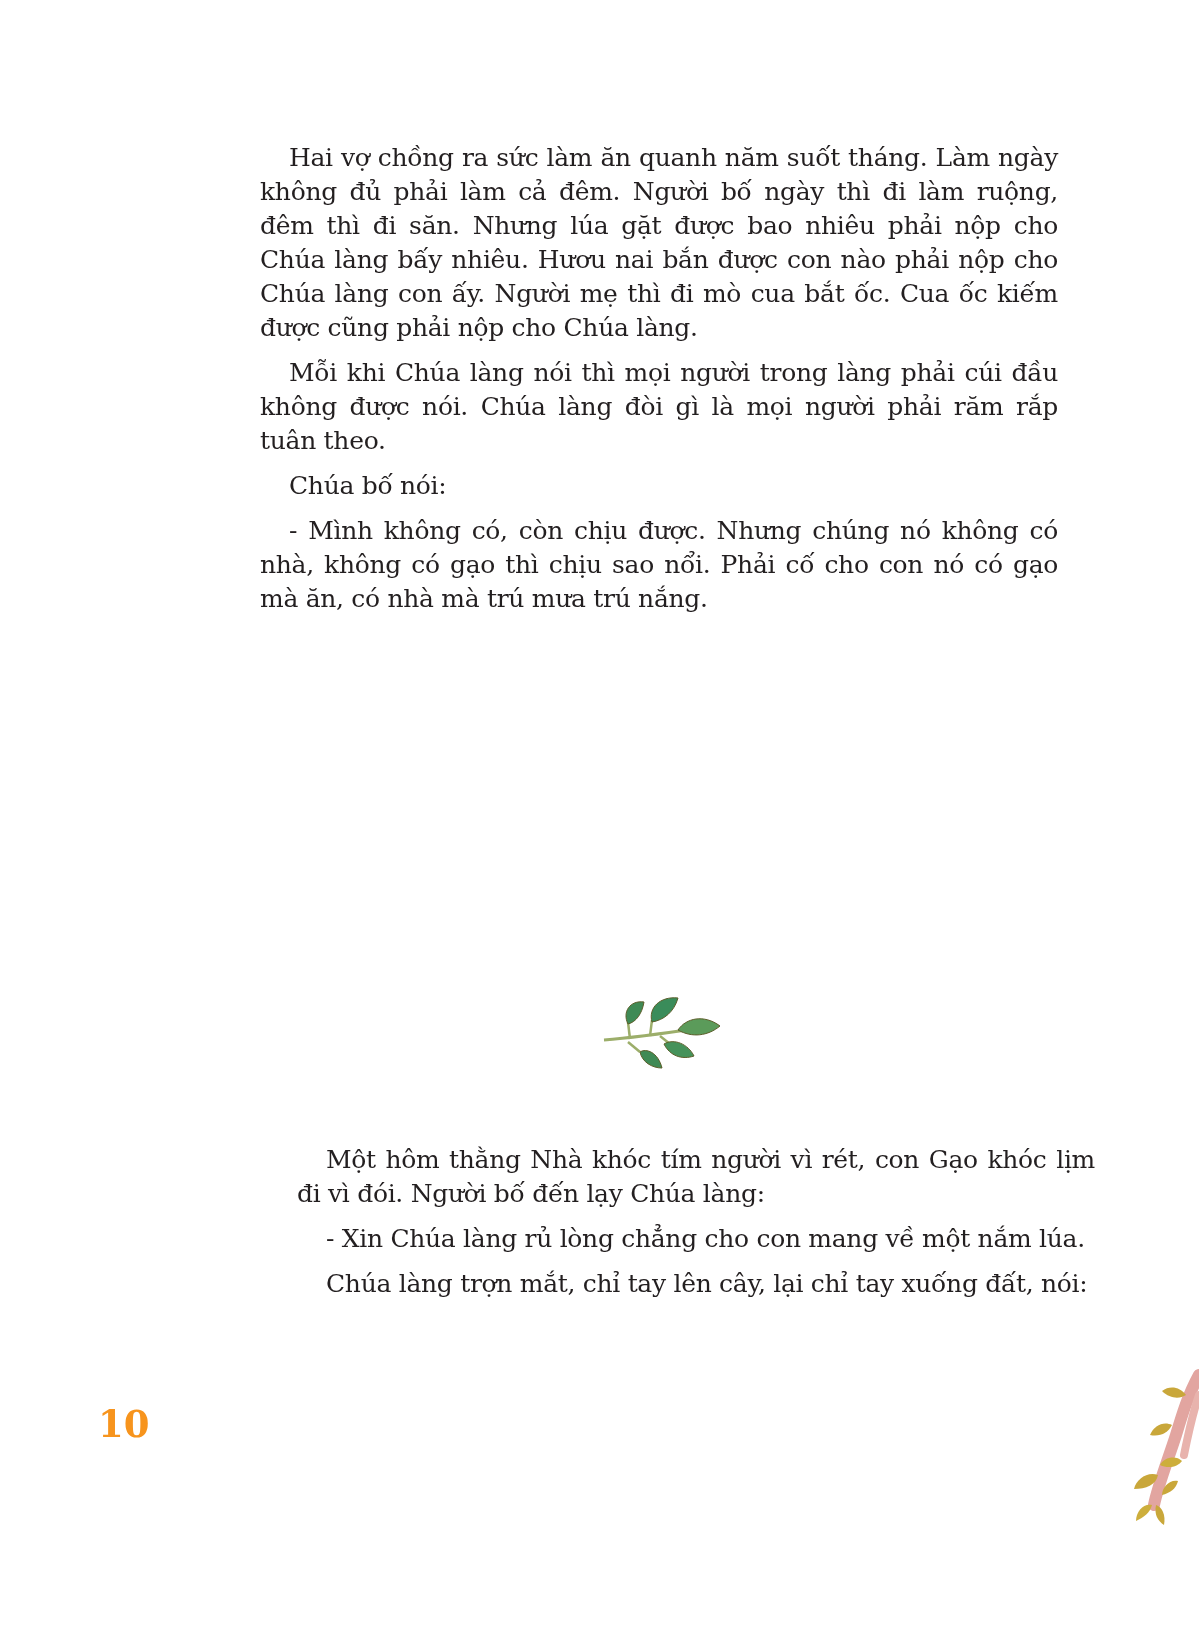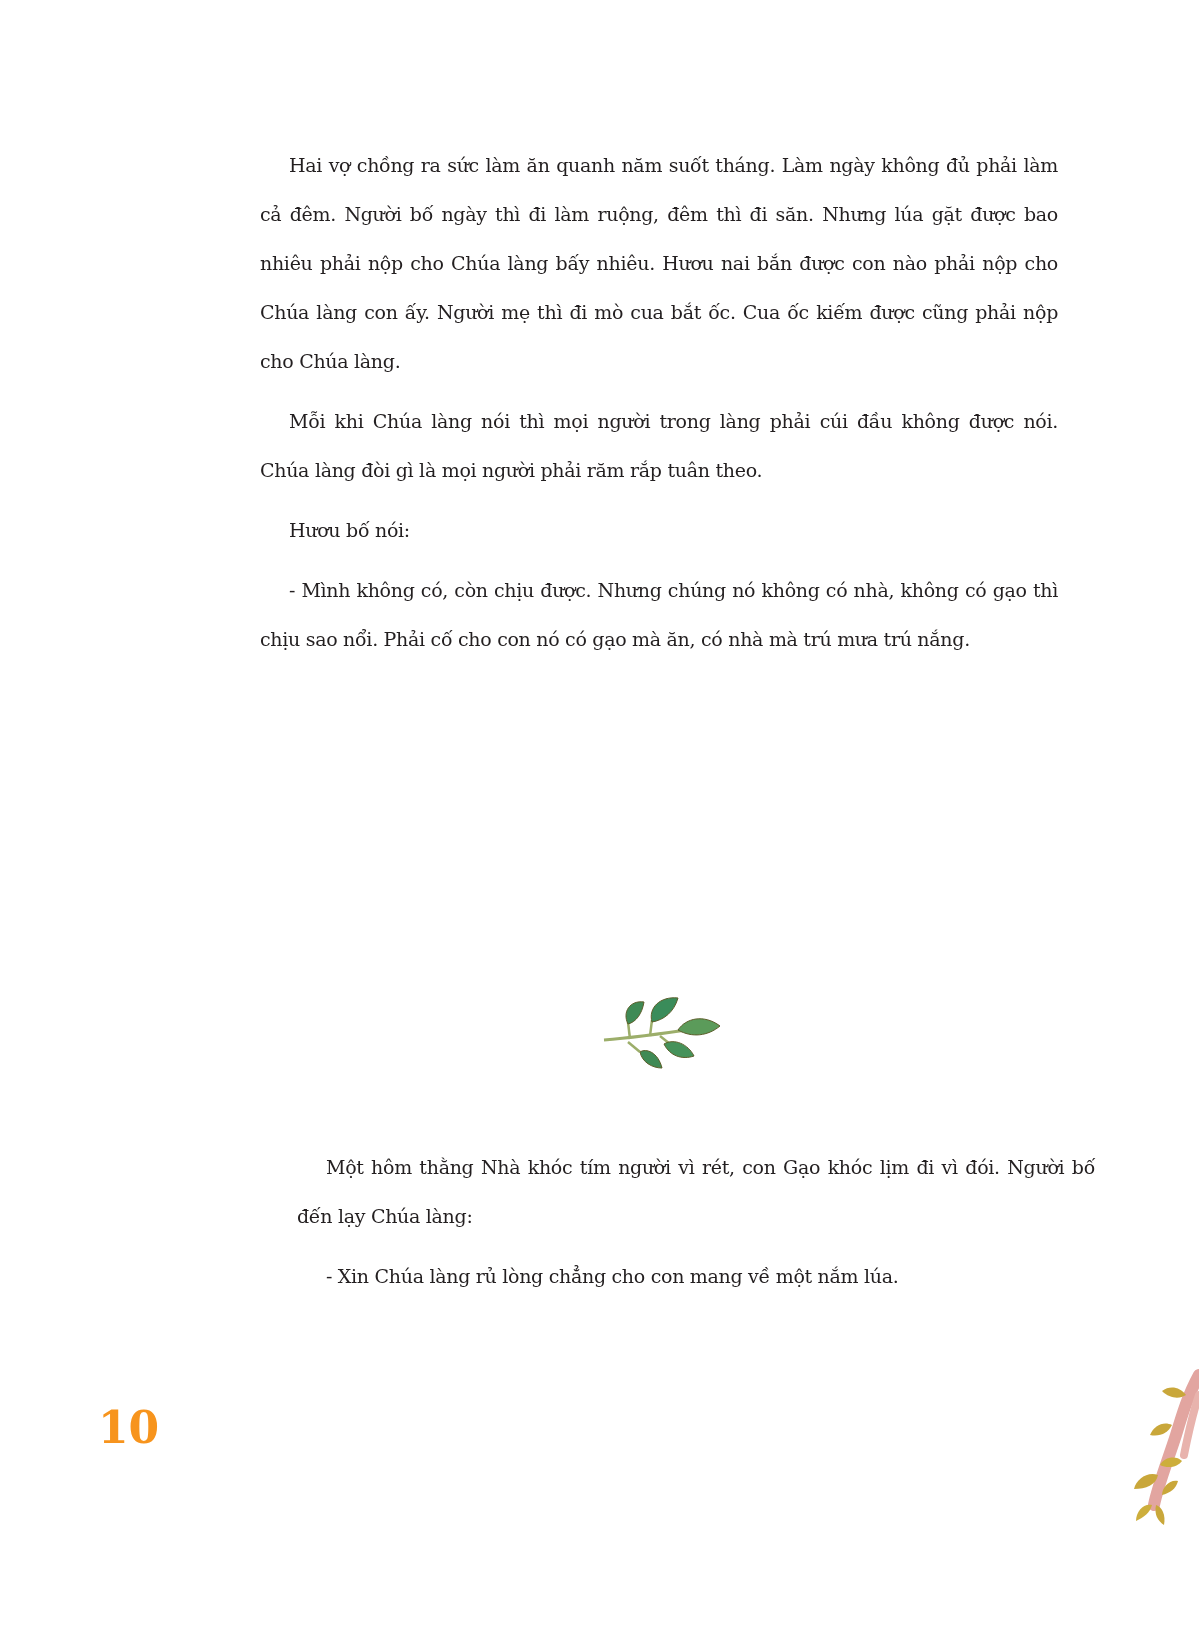--- a/index.html
+++ b/index.html
@@ -2,40 +2,40 @@
 <html><head>
 <meta charset="utf-8">
 <style>
   html, body { margin: 0; padding: 0; }
   body {
     width: 1199px; height: 1630px; background: #ffffff; position: relative; overflow: hidden;
     font-family: "DejaVu Serif", "Liberation Serif", serif; color: #231f20;
   }
   .column {
     position: absolute; left: 260px; width: 798px;
-    font-size: 19px; line-height: 49px; text-align: justify;
+    font-size: 25px; line-height: 34px; text-align: justify;
     letter-spacing: -0.3px;
   }
   .column p { margin: 0 0 11px 0; text-indent: 29px; }
   #section-1 { top: 141px; }
   #section-2 { top: 1143px; margin-left: 37px; }
   .page-number {
     position: absolute; left: 98px; top: 1402px;
-    font-family: "DejaVu Serif", serif; font-weight: bold; font-size: 44px; color: #f7941d;
+    font-family: "DejaVu Serif", serif; font-weight: bold; font-size: 37px; color: #f7941d;
   }
   .leaf-ornament { position: absolute; left: 600px; top: 990px; width: 124px; height: 84px; }
   .corner-branch { position: absolute; left: 1118px; top: 1365px; width: 81px; height: 160px; }
 </style>
 </head>
 <body>
 
 <div class="column" id="section-1">
   <p>Hai vợ chồng ra sức làm ăn quanh năm suốt tháng. Làm ngày không đủ phải làm cả đêm. Người bố ngày thì đi làm ruộng, đêm thì đi săn. Nhưng lúa gặt được bao nhiêu phải nộp cho Chúa làng bấy nhiêu. Hươu nai bắn được con nào phải nộp cho Chúa làng con ấy. Người mẹ thì đi mò cua bắt ốc. Cua ốc kiếm được cũng phải nộp cho Chúa làng.</p>
   <p>Mỗi khi Chúa làng nói thì mọi người trong làng phải cúi đầu không được nói. Chúa làng đòi gì là mọi người phải răm rắp tuân theo.</p>
-  <p>Hươu bố nói:</p>
+  <p>Chúa bố nói:</p>
   <p>- Mình không có, còn chịu được. Nhưng chúng nó không có nhà, không có gạo thì chịu sao nổi. Phải cố cho con nó có gạo mà ăn, có nhà mà trú mưa trú nắng.</p>
 </div>
 
 <div class="leaf-ornament">
   <svg width="124" height="84" viewBox="0 0 124 84">
     <path d="M4 50 C30 48 60 44 100 38" stroke="#9cae6a" stroke-width="3" fill="none"></path>
     <path d="M30 49 L28 32" stroke="#9cae6a" stroke-width="2.5" fill="none"></path>
     <path d="M50 46 L52 30" stroke="#9cae6a" stroke-width="2.5" fill="none"></path>
     <path d="M28 52 L40 62" stroke="#9cae6a" stroke-width="2.5" fill="none"></path>
     <path d="M60 46 L70 54" stroke="#9cae6a" stroke-width="2.5" fill="none"></path>
@@ -43,20 +43,21 @@
     <path d="M52 32 C48 18 60 6 78 8 C74 22 64 30 52 32 Z" fill="#3a8c5a" stroke="#5c5e2a" stroke-width="1"></path>
     <path d="M78 40 C86 28 104 24 120 36 C108 46 92 48 78 40 Z" fill="#5b9b5a" stroke="#5c5e2a" stroke-width="1"></path>
     <path d="M40 62 C46 58 58 62 62 78 C52 78 42 72 40 62 Z" fill="#3f8a55" stroke="#5c5e2a" stroke-width="1"></path>
     <path d="M64 54 C74 48 88 54 94 66 C82 70 70 66 64 54 Z" fill="#45925a" stroke="#5c5e2a" stroke-width="1"></path>
   </svg>
 </div>
 
 <div class="column" id="section-2">
   <p>Một hôm thằng Nhà khóc tím người vì rét, con Gạo khóc lịm đi vì đói. Người bố đến lạy Chúa làng:</p>
   <p>- Xin Chúa làng rủ lòng chẳng cho con mang về một nắm lúa.</p>
+  <p>Chúa làng trợn mắt, chỉ tay lên cây, lại chỉ tay xuống đất, nói:</p>
 </div>
 
 <div class="page-number">10</div>
 
 <div class="corner-branch">
   <svg width="81" height="160" viewBox="0 0 81 160">
     <path d="M81 10 C70 30 64 50 58 70 C50 95 40 120 36 140" stroke="#e2a5a0" stroke-width="12" fill="none" stroke-linecap="round"></path>
     <path d="M81 30 C74 50 70 70 66 90" stroke="#e8b3ad" stroke-width="8" fill="none" stroke-linecap="round"></path>
     <path d="M68 30 C62 22 52 20 44 26 C52 34 62 34 68 30 Z" fill="#c9a73a"></path>
     <path d="M54 60 C46 56 36 60 32 70 C42 72 50 68 54 60 Z" fill="#c9a73a"></path>

